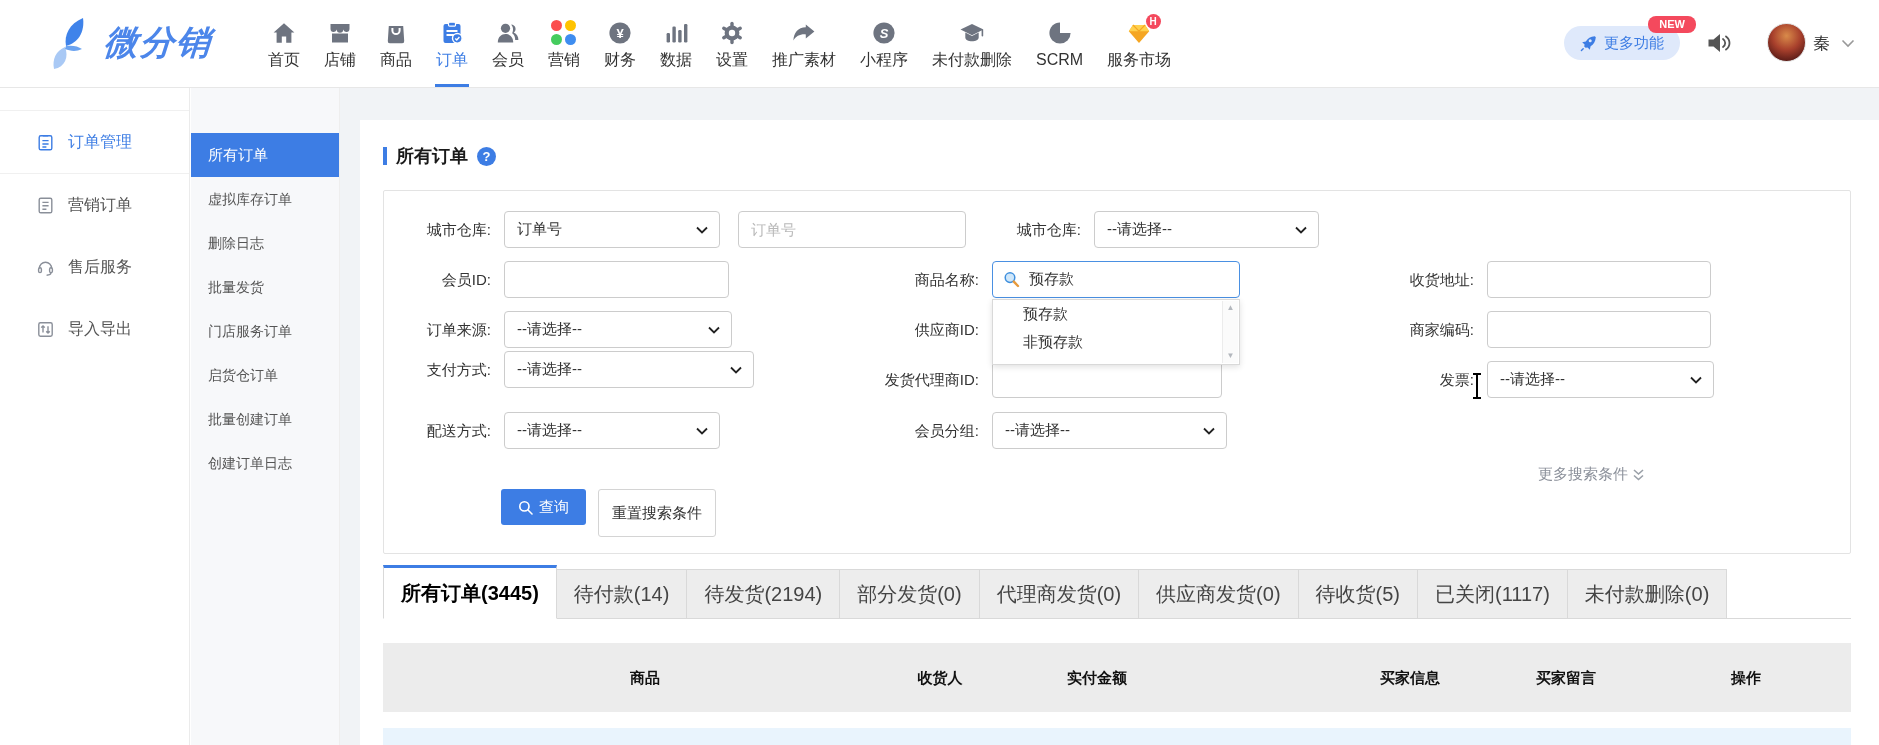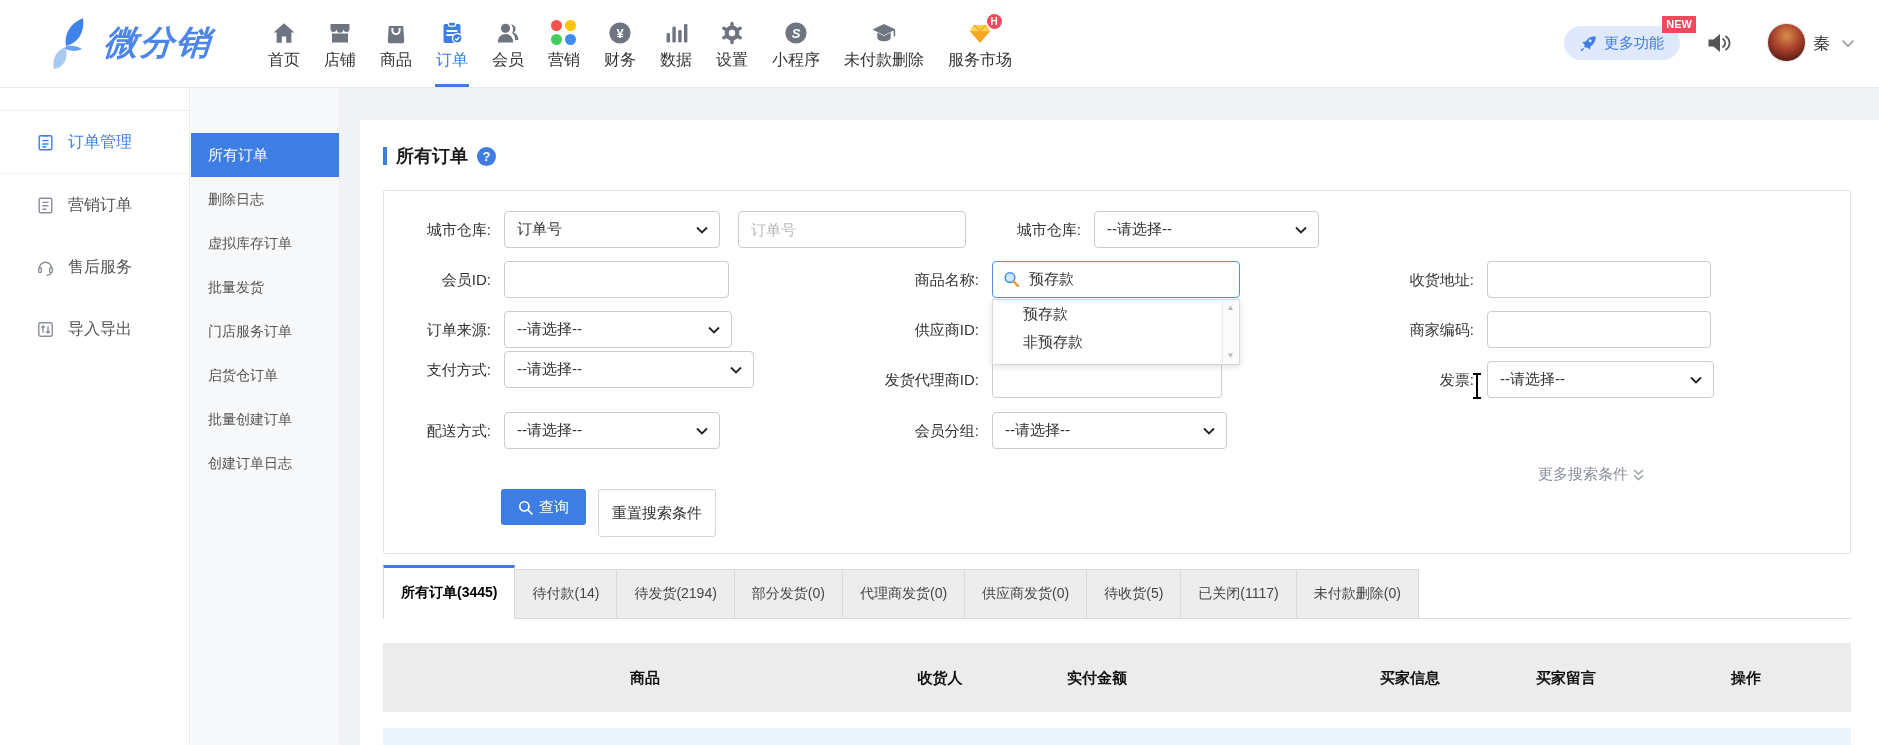--- a/index.html
+++ b/index.html
@@ -23,21 +23,21 @@
             width:34px;height:3px;background:#3d7de4}
   .h-badge{position:absolute;top:-6px;right:-8px;width:15px;height:15px;border-radius:50%;
            background:#f4495d;color:#fff;font-size:10px;font-weight:bold;display:flex;
            align-items:center;justify-content:center}
   .clover{display:grid;grid-template-columns:12px 12px;grid-template-rows:12px 12px;gap:2px}
   .clover i{width:11px;height:11px;border-radius:50%}
 
   .more-pill{position:absolute;right:199px;top:26px;height:34px;border-radius:17px;background:#dfe9fb;
              color:#3d7de4;font-size:15px;display:flex;align-items:center;gap:7px;padding:0 16px;cursor:pointer}
   .new-badge{position:absolute;top:-10px;right:-16px;background:#f4495d;color:#fff;font-size:11px;
-             font-weight:bold;padding:2px 4px;border-radius:0;line-height:1.2}
+             font-weight:bold;padding:2px 11px;border-radius:8px;line-height:1.2}
   .speaker{position:absolute;right:146px;top:29px;color:#555;cursor:pointer}
   .avatar{position:absolute;right:73px;top:23px;width:39px;height:39px;border-radius:50%;cursor:pointer;
           background:radial-gradient(circle at 50% 32%,#d98b4a 0%,#a8402c 45%,#5d1d18 80%,#3a1010 100%);
           border:1px solid #e2e2e2;box-sizing:border-box}
   .uname{position:absolute;right:49px;top:32px;font-size:17px;color:#333}
   .uchev{position:absolute;right:24px;top:39px;color:#999}
 
   
   .sidebar1{position:absolute;left:0;top:88px;bottom:0;width:190px;background:#fff;
             border-right:1px solid #ebebeb;padding-top:22px;box-sizing:border-box}
@@ -88,21 +88,21 @@
              border-radius:3px;display:flex;align-items:center;justify-content:center;gap:6px;font-size:15px;cursor:pointer}
   .btn-reset{position:absolute;left:214px;top:298px;width:118px;height:48px;background:#fff;
              border:1px solid #d4d4d4;border-radius:3px;display:flex;align-items:center;justify-content:center;
              font-size:15px;color:#333;box-sizing:border-box;cursor:pointer}
   .more-link{position:absolute;right:205px;top:274px;display:flex;align-items:center;gap:4px;
              font-size:15px;color:#8b909a;cursor:pointer}
 
   .tabs{position:absolute;left:23px;top:445px;width:1468px;height:54px;display:flex;align-items:flex-end;
         border-bottom:1px solid #d9d9d9;box-sizing:border-box}
   .tab{height:49px;box-sizing:border-box;background:#ededed;border:1px solid #d9d9d9;border-bottom:none;
-       margin-right:-1px;display:flex;align-items:center;padding:0 17px;font-size:14px;color:#444;
+       margin-right:-1px;display:flex;align-items:center;padding:0 17px;font-size:20px;color:#444;
        white-space:nowrap;cursor:pointer}
   .tab.active{height:54px;background:#fff;border-top:3px solid #3d7de4;font-weight:bold;color:#000;
        position:relative;z-index:2;margin-bottom:-1px;border-bottom:1px solid #fff}
 
   .thead{position:absolute;left:23px;top:523px;width:1468px;height:69px;background:#ececec}
   .th{position:absolute;top:50%;transform:translate(-50%,-50%);font-weight:bold;font-size:15px;
       color:#111;white-space:nowrap}
   .row-strip{position:absolute;left:23px;top:608px;width:1468px;height:17px;background:#e9f4fd}
 
   
@@ -213,36 +213,53 @@
           <rect x="11.3" y="1.8" width="3.4" height="22.4" rx="1.7" transform="rotate(60 13 13)"></rect>
           <rect x="11.3" y="1.8" width="3.4" height="22.4" rx="1.7" transform="rotate(120 13 13)"></rect>
           <circle cx="13" cy="13" r="7.4"></circle>
           <circle cx="13" cy="13" r="3.2" fill="#fff"></circle>
         </svg>
       </span>
       <span class="nlabel">设置</span>
     </div>
     <div class="nav-item">
       <span class="nicon">
+        <svg width="26" height="26" viewBox="0 0 26 26" fill="currentColor">
+          <path d="M14.8 4.5 l8.6 7 -8.6 7 v-4.1 c-5.8 -.4 -9.8 1.7 -12.4 6.1 .3 -8 4.6 -12.9 12.4 -13.3z"></path>
+        </svg>
+      </span>
+      <span class="nlabel">推广素材</span>
+    </div>
+    <div class="nav-item">
+      <span class="nicon">
         <svg width="26" height="26" viewBox="0 0 26 26">
           <circle cx="13" cy="13" r="10.6" fill="currentColor"></circle>
           <text x="13" y="17.8" text-anchor="middle" font-size="13" font-weight="bold" font-style="italic" fill="#fff">S</text>
         </svg>
       </span>
       <span class="nlabel">小程序</span>
     </div>
     <div class="nav-item">
       <span class="nicon">
         <svg width="26" height="26" viewBox="0 0 26 26" fill="currentColor">
           <path d="M13 4 L24.5 9.6 13 15.2 1.5 9.6z"></path>
           <path d="M6.3 12.6 v4.8 c0 2.2 3 3.9 6.7 3.9 s6.7 -1.7 6.7 -3.9 v-4.8 l-6.7 3.3z"></path>
           <rect x="22.6" y="9.6" width="1.6" height="7" rx="0.8"></rect>
         </svg>
       </span>
       <span class="nlabel">未付款删除</span>
+    </div>
+    <div class="nav-item">
+      <span class="nicon">
+        <svg width="26" height="26" viewBox="0 0 26 26">
+          <circle cx="13" cy="13" r="10.6" fill="currentColor"></circle>
+          <path d="M13 13 L13 1.6 A11.4 11.4 0 0 1 24.4 13z" fill="#fff"></path>
+        </svg>
+      </span>
+      <span class="nlabel">SCRM</span>
     </div>
     <div class="nav-item">
       <span class="nicon">
         <svg width="26" height="26" viewBox="0 0 26 26">
           <path d="M7 5 h12 l4.2 6.2 L13 23 2.8 11.2z" fill="#f5a623"></path>
           <path d="M7 5 h12 l4.2 6.2 H2.8z" fill="#ffd14d"></path>
           <path d="M7 5 l6 6.2 6 -6.2" fill="none" stroke="#f5a623" stroke-width="1.2"></path>
         </svg>
         <span class="h-badge">H</span>
       </span>
@@ -316,22 +333,22 @@
         <path d="M7 5.6 v7 M7 5.6 l-1.7 2 M7 5.6 l1.7 2"></path>
         <path d="M12 13.2 v-7 M12 13.2 l-1.7 -2 M12 13.2 l1.7 -2"></path>
       </svg>
     </span>
     <span>导入导出</span>
   </div>
 </div>
 
 <div class="sidebar2">
   <div class="s2-item active">所有订单</div>
+  <div class="s2-item">虚拟库存订单</div>
   <div class="s2-item">删除日志</div>
-  <div class="s2-item">虚拟库存订单</div>
   <div class="s2-item">批量发货</div>
   <div class="s2-item">门店服务订单</div>
   <div class="s2-item">启货仓订单</div>
   <div class="s2-item">批量创建订单</div>
   <div class="s2-item">创建订单日志</div>
 </div>
 
 <div class="main">
   <div class="panel">
 

